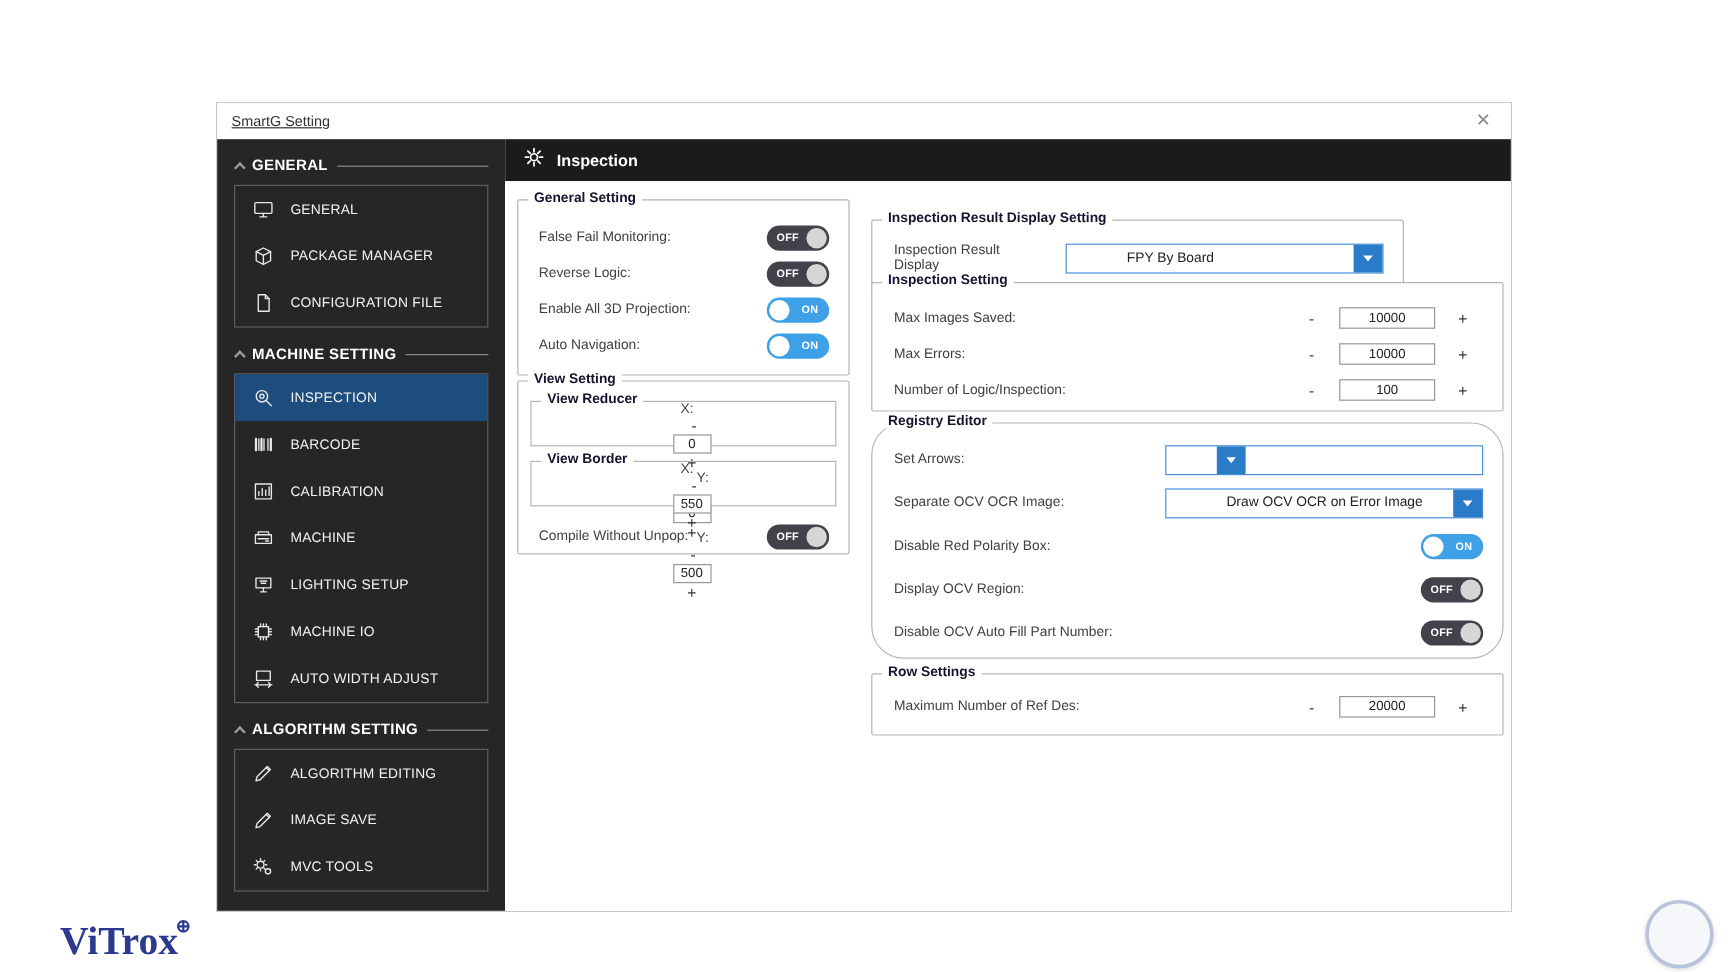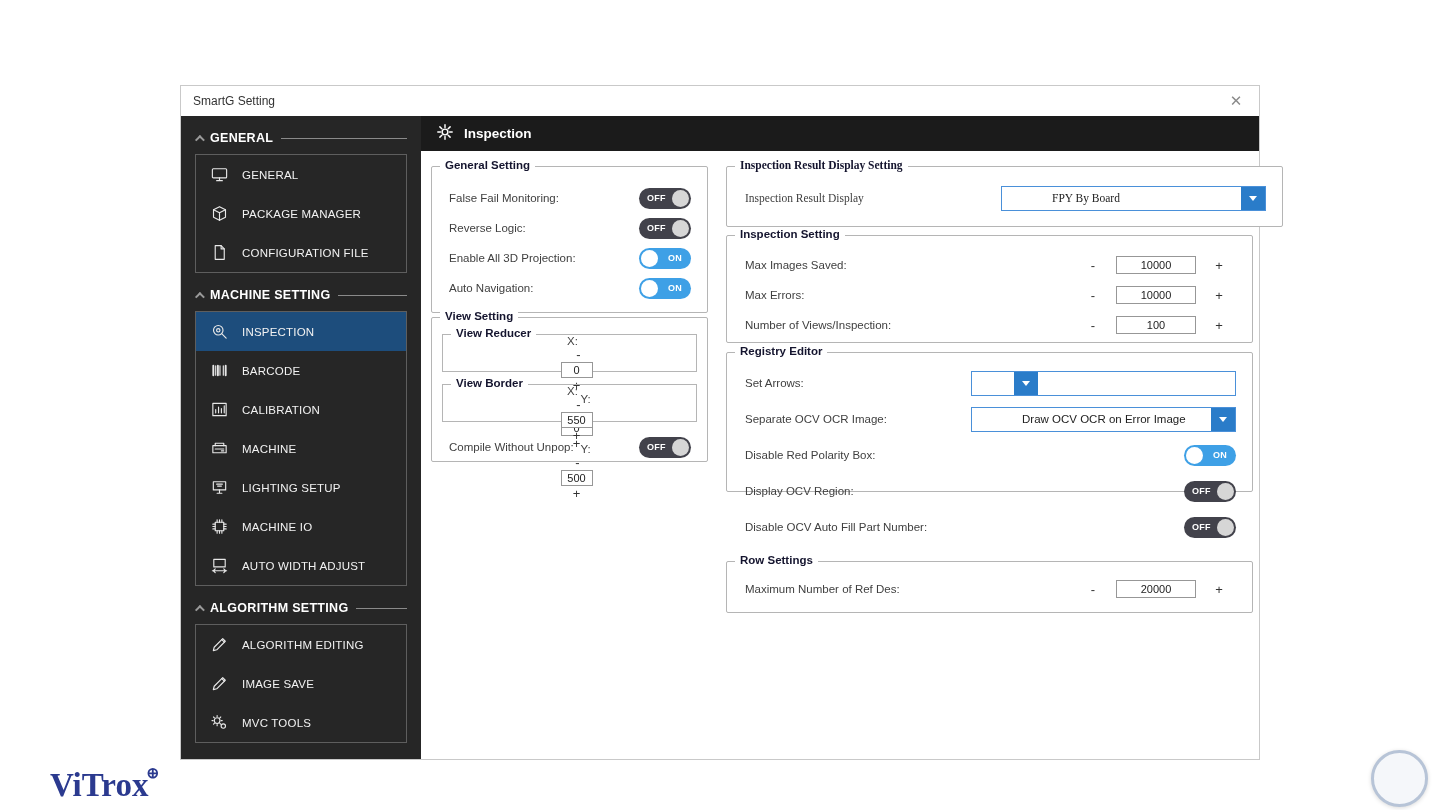--- a/index.html
+++ b/index.html
@@ -6,21 +6,21 @@
   html,body { margin:0; padding:0; }
   body {
     width:1440px; height:810px; position:relative; overflow:hidden;
     background:#ffffff; font-family:"Liberation Sans", sans-serif; color:#333;
   }
 
   
   .window { position:absolute; left:180px; top:85px; width:1080px; height:675px;
             background:#fff; border:1px solid #c9c9c9; }
   .titlebar { height:30px; position:relative; background:#fff; }
-  .titlebar .wtitle { position:absolute; left:12px; top:0; line-height:30px; font-size:12px; color:#333; }
+  .titlebar .wtitle { position:absolute; left:12px; top:0; line-height:30px; font-size:12px; color:#333;text-decoration:underline; }
   .close-btn { position:absolute; right:8px; top:0; width:30px; height:30px; text-align:center;
                line-height:30px; font-size:15px; color:#8a8a8a; cursor:pointer; }
 
   
   .sidebar { position:absolute; left:0; top:30px; width:240px; height:643px; background:#262626; }
   .sec-head { display:flex; align-items:center; gap:8px; margin:15px 14px 9px 14px; cursor:pointer; }
   .chev { width:7px; height:7px; border-top:2px solid #9a9a9a; border-right:2px solid #9a9a9a;
           transform:rotate(-45deg) translateY(2px); flex-shrink:0; }
   .sec-title { font-size:12.5px; font-weight:bold; color:#ffffff; letter-spacing:.3px; white-space:nowrap; }
   .sec-line { flex:1; border-top:1px solid #8a8a8a; height:0; }
@@ -40,23 +40,23 @@
   .content { position:absolute; top:35px; left:0; right:0; bottom:0; background:#fff; }
 
   
   .fs { position:absolute; border:1px solid #b5b5b5; border-radius:2px; background:#fff; }
   .legend { position:absolute; top:-8px; left:8px; background:#fff; padding:0 5px;
             font-size:11.5px; font-weight:bold; color:#14142e; white-space:nowrap; }
   .lbl { font-size:11.5px; color:#404040; }
 
   #fs-general  { left:10px;  top:15px;  width:277px; height:147px; }
   #fs-view     { left:10px;  top:166px; width:277px; height:145px; }
-  #fs-irds     { left:305px; top:15px;  width:557px; height:61px;font-family:Liberation Serif, serif;  }
+  #fs-irds     { left:305px; top:32px;  width:444px; height:61px;  }
   #fs-insp     { left:305px; top:84px;  width:527px; height:108px; }
-  #fs-registry { left:305px; top:201px; width:527px; height:140px; }
+  #fs-registry { left:305px; top:201px; width:527px; height:197px;border-radius:27px; }
   #fs-rowset   { left:305px; top:410px; width:527px; height:52px;  }
 
   .trow { display:flex; align-items:center; justify-content:space-between;
           height:30px; padding:0 16px 0 17px; }
   .trow:first-of-type { margin-top:16px; }
 
   
   .toggle { position:relative; width:52px; height:21px; border-radius:11px; flex-shrink:0; cursor:pointer; }
   .toggle.off { background:#42424b; }
   .toggle.on  { background:#3ea0e6; }
@@ -359,21 +359,21 @@
           <input class="num-input wide" value="10000" style="">
           <span class="step-btn">+</span>
         </div>
         <div class="srow">
           <span class="lbl">Max Errors:</span>
           <span class="step-btn">-</span>
           <input class="num-input wide" value="10000" style="">
           <span class="step-btn">+</span>
         </div>
         <div class="srow">
-          <span class="lbl">Number of Views/Inspection:</span>
+          <span class="lbl">Number of Logic/Inspection:</span>
           <span class="step-btn">-</span>
           <input class="num-input wide" value="100" style="">
           <span class="step-btn">+</span>
         </div>
       </div>
 
       <div class="fs" id="fs-registry">
         <span class="legend">Registry Editor</span>
         <div class="drow mt12">
           <span class="lbl">Set Arrows:</span>

